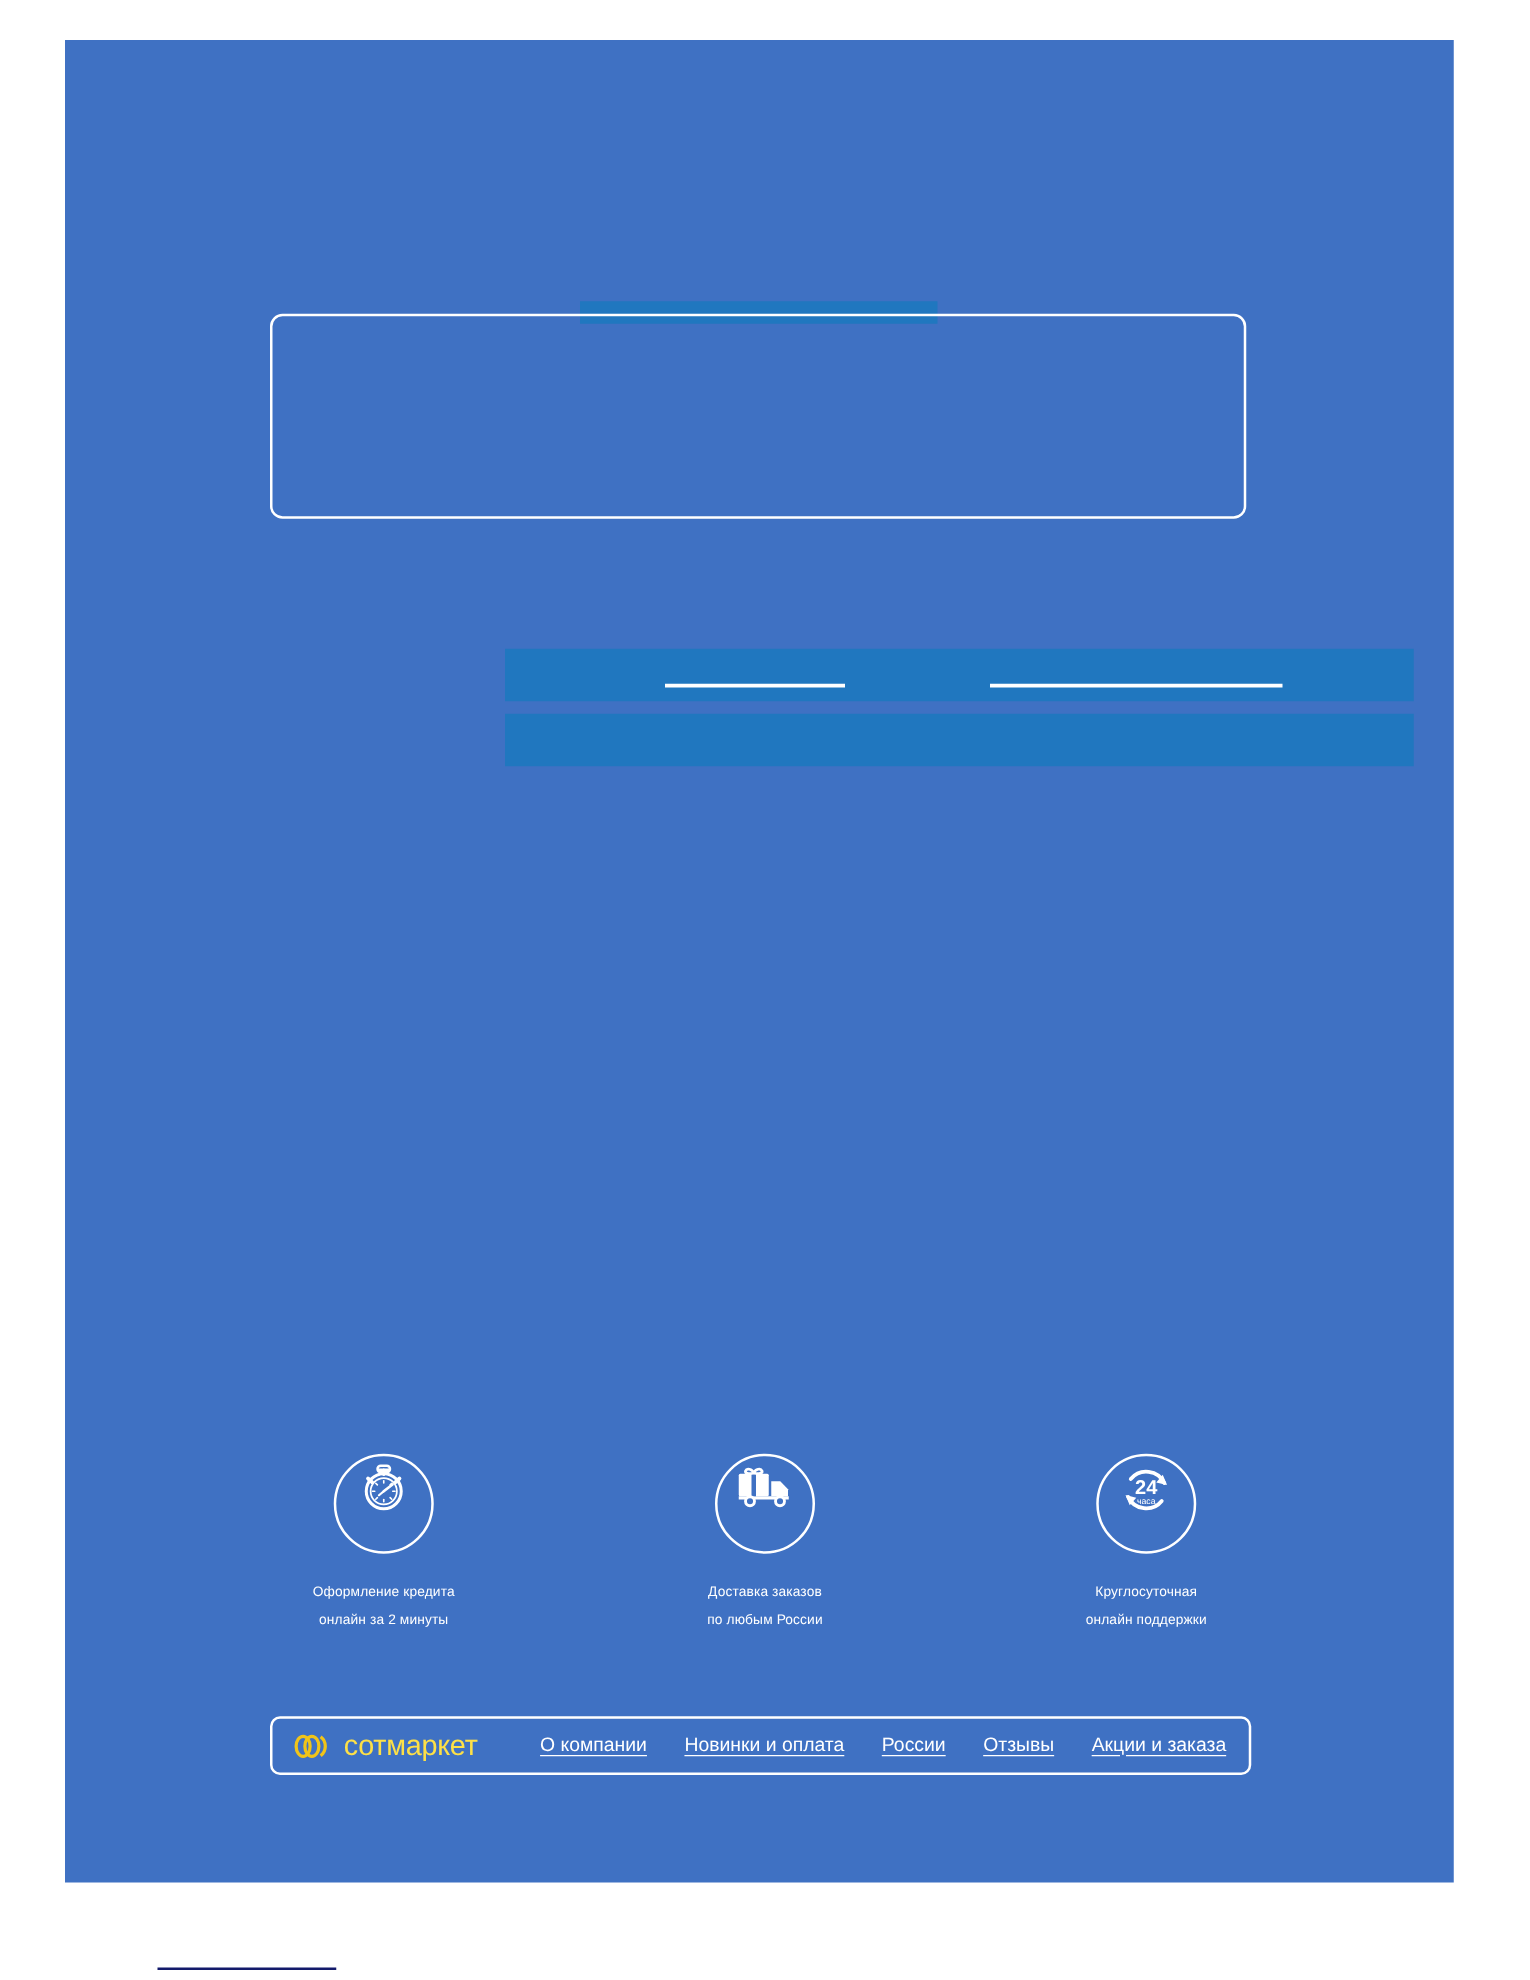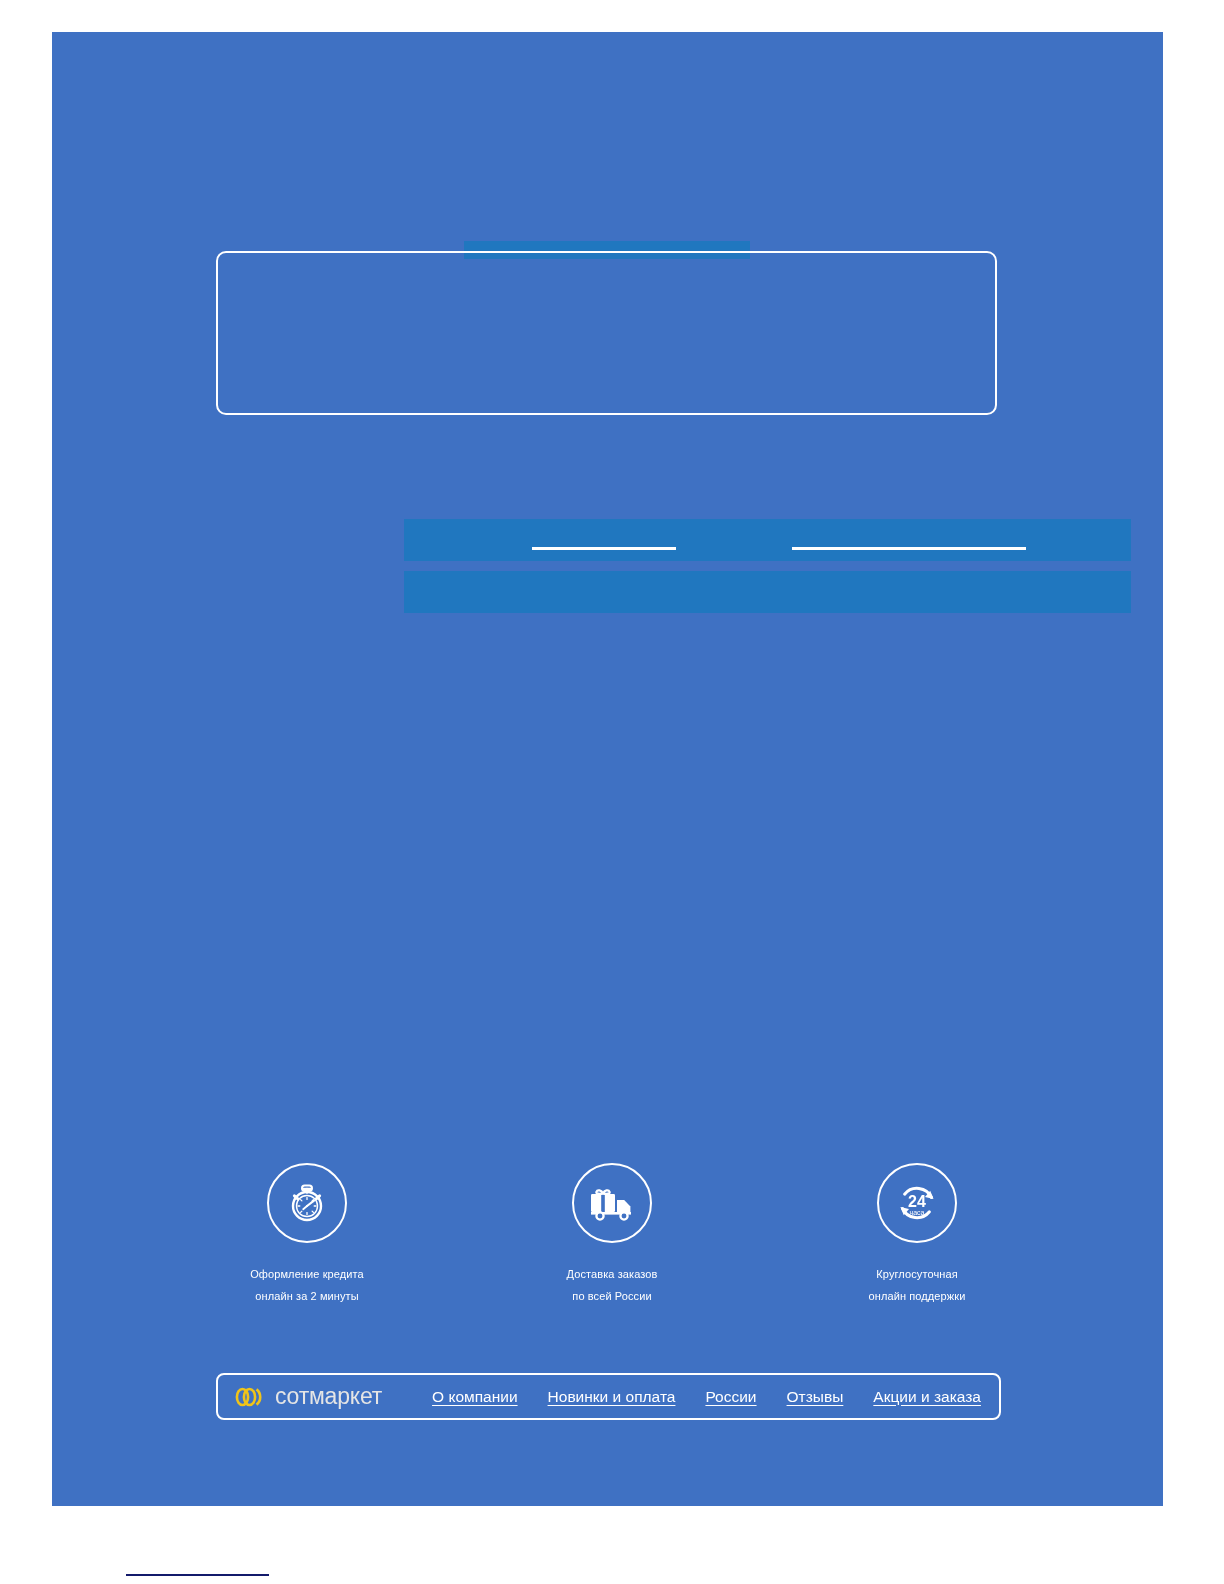--- a/index.html
+++ b/index.html
@@ -101,21 +101,21 @@
     flex-direction: column;
     align-items: center;
   }
   .feature-icon {
     width: 80px;
     height: 80px;
     border: 2.5px solid #ffffff;
     border-radius: 50%;
     box-sizing: border-box;
     display: flex;
-    align-items: center;
+    align-items: flex-start;
     justify-content: center;
     margin-bottom: 20px;
   }
   .feature-icon svg { display: block; }
   .feature-label {
     color: #ffffff;
     font-size: 11px;
     line-height: 22px;
     text-align: center;
     white-space: pre-line;
@@ -139,21 +139,21 @@
     display: flex;
     align-items: center;
     margin-left: 16px;
     margin-right: 50px;
   }
   .logo-mark {
     margin-right: 7px;
     display: block;
   }
   .logo-text {
-    color: #e5e5e5;
+    color: #fde047;
     font-size: 23px;
     letter-spacing: -0.2px;
   }
   .footer-links {
     display: flex;
     align-items: center;
     gap: 30px;
   }
   .footer-link {
     color: #ffffff;
@@ -241,21 +241,21 @@
               <path d="M17 13.4c-1.4-3.2-5.6-4.2-6.6-1.6-.7 1.9 2.6 2.6 6.6 1.6z"></path>
               <path d="M17 13.4c1.4-3.2 5.6-4.2 6.6-1.6.7 1.9-2.6 2.6-6.6 1.6z"></path>
             </g>
             <g fill="#3f71c3" stroke="#ffffff" stroke-width="2.3">
               <circle cx="14" cy="36" r="3.6"></circle>
               <circle cx="38" cy="36" r="3.6"></circle>
             </g>
           </svg>
         </div>
         <div class="feature-label">Доставка заказов
-по всей России</div>
+по любым России</div>
       </div>
 
       <div class="feature">
         <div class="feature-icon">
           <svg width="54" height="54" viewBox="0 0 54 54" aria-hidden="true">
             <g fill="none" stroke="#ffffff" stroke-width="3" stroke-linecap="round">
               <path d="M41.5 21.5A16 16 0 0 0 14.6 18.2"></path>
               <path d="M12.5 32.5a16 16 0 0 0 26.9 3.3"></path>
             </g>
             <g fill="#ffffff">

